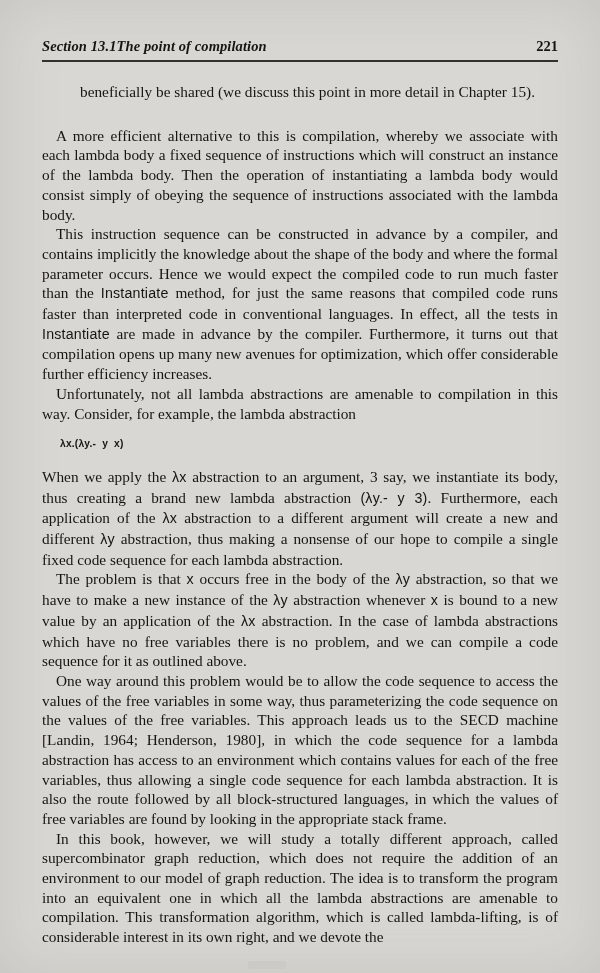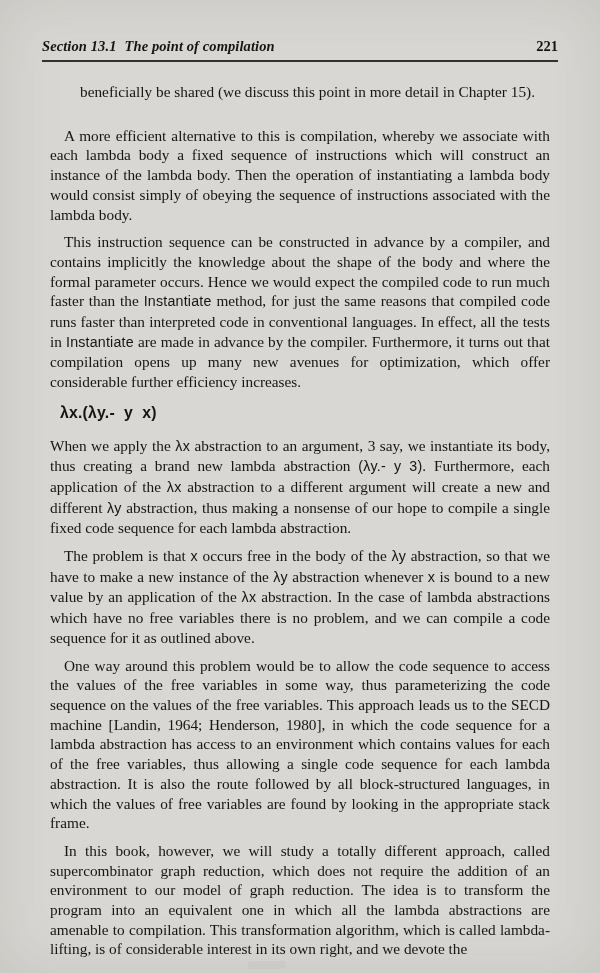--- a/index.html
+++ b/index.html
@@ -29,45 +29,45 @@
     align-items: baseline;
     border-bottom: 2px solid #33312d;
     padding-bottom: 5px;
   }
   .runhead .left {
     font-style: italic;
     font-weight: bold;
     font-size: 14.5px;
     letter-spacing: 0.1px;
   }
-  .runhead .left .sec-no { margin-right: 8px; text-align: right; }
+  .runhead .left .sec-no { margin-right: 0; text-align: right; }
   .runhead .folio {
     font-size: 14.5px;
     font-weight: bold;
   }
   
   .text-area {
     margin-top: 20px;
     font-size: 15.3px;
     line-height: 19.7px;
     text-align: justify;
   }
-  .text-area p { margin: 8px; }
+  .text-area p { margin: 0; }
   p.cont {
     margin-left: 38px;
     margin-bottom: 24px;
     text-align: left;
   }
   p.para { text-indent: 14px; }
   p.flush { text-indent: 0; }
   div.code {
     margin: 11px 0 13px 18px;
     font-family: "Liberation Sans", sans-serif;
     font-weight: bold;
-    font-size: 17px;
+    font-size: 11px;
     letter-spacing: 0.5px;
     white-space: pre;
     text-align: left;
   }
   span.i { }
   span.c {
     font-family: Liberation Sans, sans-serif;
     font-size: 0.93em;
     letter-spacing: 0.2px;
   }
@@ -93,20 +93,21 @@
     <div class="left">
       <span class="sec-no">Section 13.1</span><span>The point of compilation</span>
     </div>
     <div class="folio">221</div>
   </div>
 
   <div class="text-area">
       <p class="cont"><span class="n">beneficially be shared (we discuss this point in more detail in Chapter 15).</span></p>
       <p class="para"><span class="n">A more efficient alternative to this is </span><span class="i">compilation</span><span class="n">, whereby we associate with each lambda body a </span><span class="i">fixed sequence of instructions</span><span class="n"> which will construct an instance of the lambda body. Then the operation of instantiating a lambda body would consist simply of obeying the sequence of instructions associated with the lambda body.</span></p>
       <p class="para"><span class="n">This instruction sequence can be constructed in advance by a compiler, and contains implicitly the knowledge about the shape of the body and where the formal parameter occurs. Hence we would expect the compiled code to run much faster than the </span><span class="c">Instantiate</span><span class="n"> method, for just the same reasons that compiled code runs faster than interpreted code in conventional languages. In effect, all the tests in </span><span class="c">Instantiate</span><span class="n"> are made in advance by the compiler. Furthermore, it turns out that compilation opens up many new avenues for optimization, which offer considerable further efficiency increases.</span></p>
+      <p class="para"><span class="n">Unfortunately, not all lambda abstractions are amenable to compilation in this way. Consider, for example, the lambda abstraction</span></p>
       <div class="code"><span class="c">λx.(λy.-  y  x)</span></div>
       <p class="flush"><span class="n">When we apply the </span><span class="c">λx</span><span class="n"> abstraction to an argument, 3 say, we instantiate its body, thus creating a brand new lambda abstraction </span><span class="c">(λy.- y 3)</span><span class="n">. Furthermore, each application of the </span><span class="c">λx</span><span class="n"> abstraction to a different argument will create a new and different </span><span class="c">λy</span><span class="n"> abstraction, thus making a nonsense of our hope to compile a single fixed code sequence for each lambda abstraction.</span></p>
       <p class="para"><span class="n">The problem is that </span><span class="c">x</span><span class="n"> occurs free in the body of the </span><span class="c">λy</span><span class="n"> abstraction, so that we have to make a new instance of the </span><span class="c">λy</span><span class="n"> abstraction whenever </span><span class="c">x</span><span class="n"> is bound to a new value by an application of the </span><span class="c">λx</span><span class="n"> abstraction. In the case of lambda abstractions which have no free variables there is no problem, and we can compile a code sequence for it as outlined above.</span></p>
       <p class="para"><span class="n">One way around this problem would be to allow the code sequence to access the values of the free variables in some way, thus parameterizing the code sequence on the values of the free variables. This approach leads us to the SECD machine [Landin, 1964; Henderson, 1980], in which the code sequence for a lambda abstraction has access to an </span><span class="i">environment</span><span class="n"> which contains values for each of the free variables, thus allowing a single code sequence for each lambda abstraction. It is also the route followed by all block-structured languages, in which the values of free variables are found by looking in the appropriate stack frame.</span></p>
       <p class="para"><span class="n">In this book, however, we will study a totally different approach, called </span><span class="i">supercombinator graph reduction</span><span class="n">, which does not require the addition of an environment to our model of graph reduction. The idea is to </span><span class="i">transform</span><span class="n"> the program into an equivalent one in which all the lambda abstractions are amenable to compilation. This transformation algorithm, which is called </span><span class="i">lambda-lifting</span><span class="n">, is of considerable interest in its own right, and we devote the</span></p>
     </div>
 
 </div>
 
 <div class="smudge"></div>

